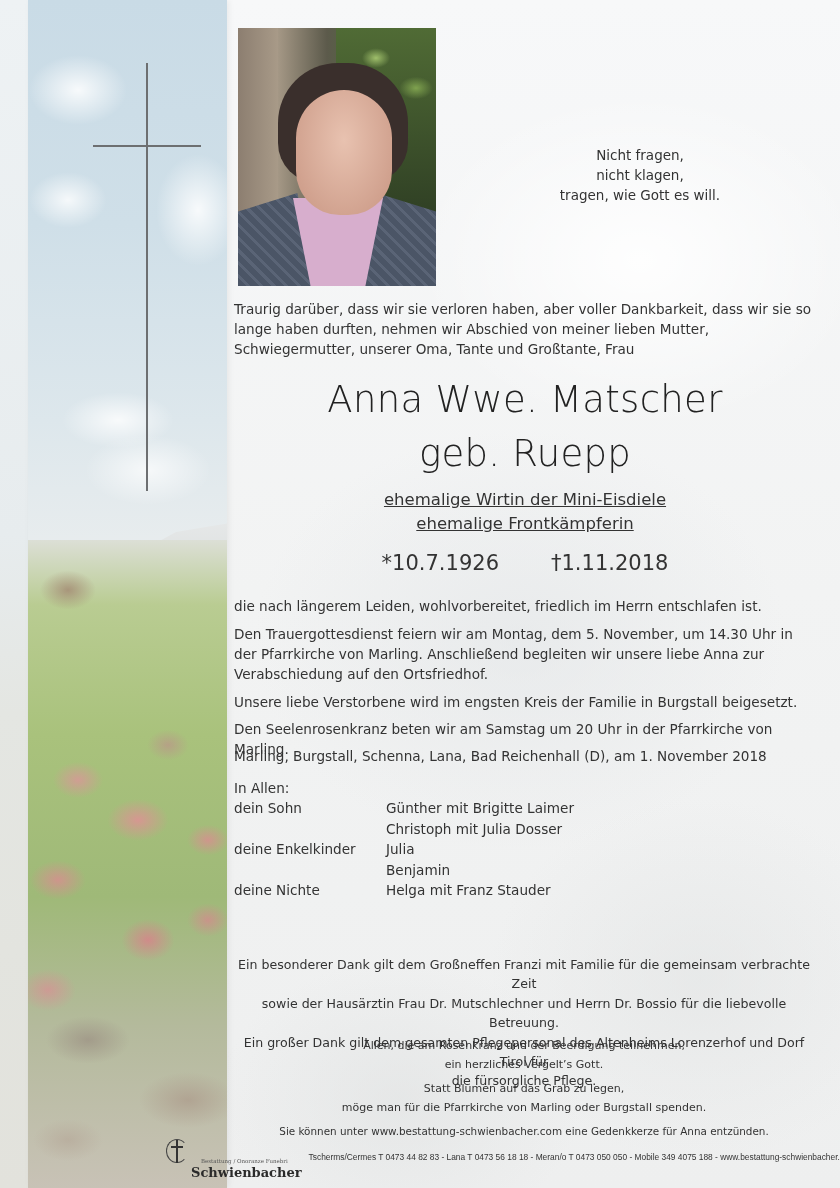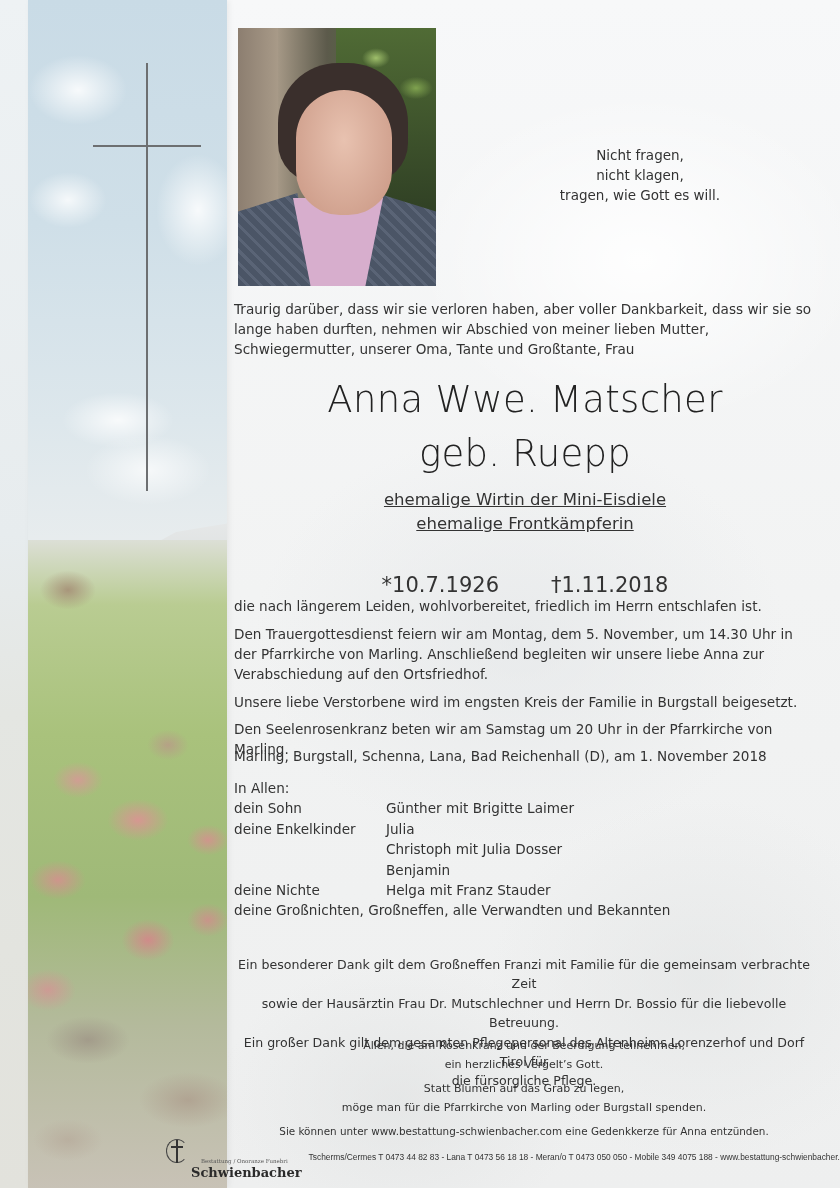--- a/index.html
+++ b/index.html
@@ -165,21 +165,21 @@
     }
     .roles {
       left: 300px; top: 488px; width: 450px;
       text-align: center;
       font-size: 16.5px;
       line-height: 24px;
       color: #333;
       text-decoration: underline;
     }
     .dates {
-      left: 300px; top: 569px; width: 450px;
+      left: 300px; top: 547px; width: 450px;
       text-align: center;
       font-size: 21px;
       line-height: 32px;
       color: #333;
       white-space: nowrap;
     }
     .dates .gap { display: inline-block; width: 52px; }
     .para {
       left: 234px; width: 580px;
       font-size: 13.6px;
@@ -315,36 +315,35 @@
 <div class="abs para" style="top:719px;">Den Seelenrosenkranz beten wir am Samstag um 20 Uhr in der Pfarrkirche von Marling.</div>
 <div class="abs para" style="top:746px;">Marling, Burgstall, Schenna, Lana, Bad Reichenhall (D), am 1. November 2018</div>
 
 <div class="abs family">
   <div>In Allen:</div>
   <div class="row">
     <span class="rel">dein Sohn</span>
     <span>Günther mit Brigitte Laimer</span>
   </div>
   <div class="row">
+    <span class="rel"></span>
+    <span>Christoph mit Julia Dosser</span>
+  </div>
+  <div class="row">
     <span class="rel">deine Enkelkinder</span>
     <span>Julia</span>
   </div>
   <div class="row">
     <span class="rel"></span>
-    <span>Christoph mit Julia Dosser</span>
-  </div>
-  <div class="row">
-    <span class="rel"></span>
     <span>Benjamin</span>
   </div>
   <div class="row">
     <span class="rel">deine Nichte</span>
     <span>Helga mit Franz Stauder</span>
   </div>
-  <div>deine Großnichten, Großneffen, alle Verwandten und Bekannten</div>
 </div>
 
 <div class="abs thanks">
   <div>Ein besonderer Dank gilt dem Großneffen Franzi mit Familie für die gemeinsam verbrachte Zeit</div>
   <div>sowie der Hausärztin Frau Dr. Mutschlechner und Herrn Dr. Bossio für die liebevolle Betreuung.</div>
   <div>Ein großer Dank gilt dem gesamten Pflegepersonal des Altenheims Lorenzerhof und Dorf Tirol für</div>
   <div>die fürsorgliche Pflege.</div>
 </div>
 
 <div class="abs centered" style="top:1036px;">

